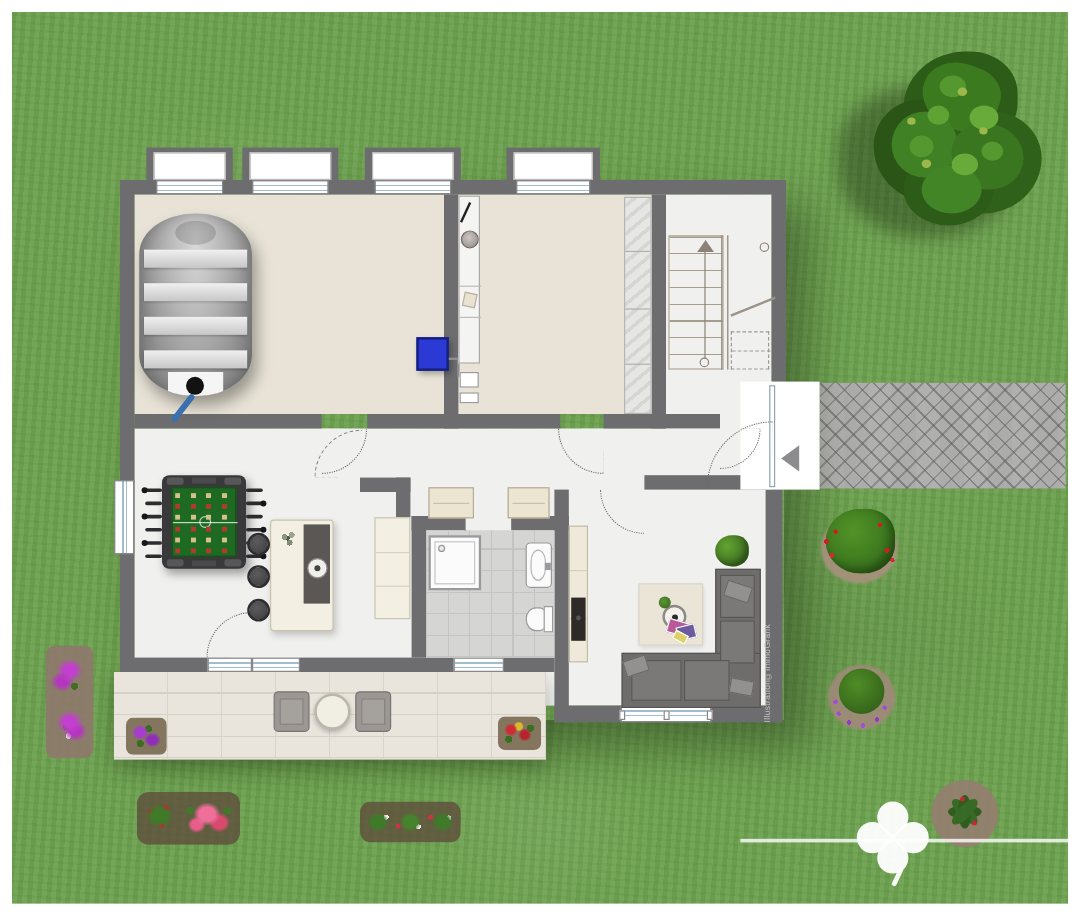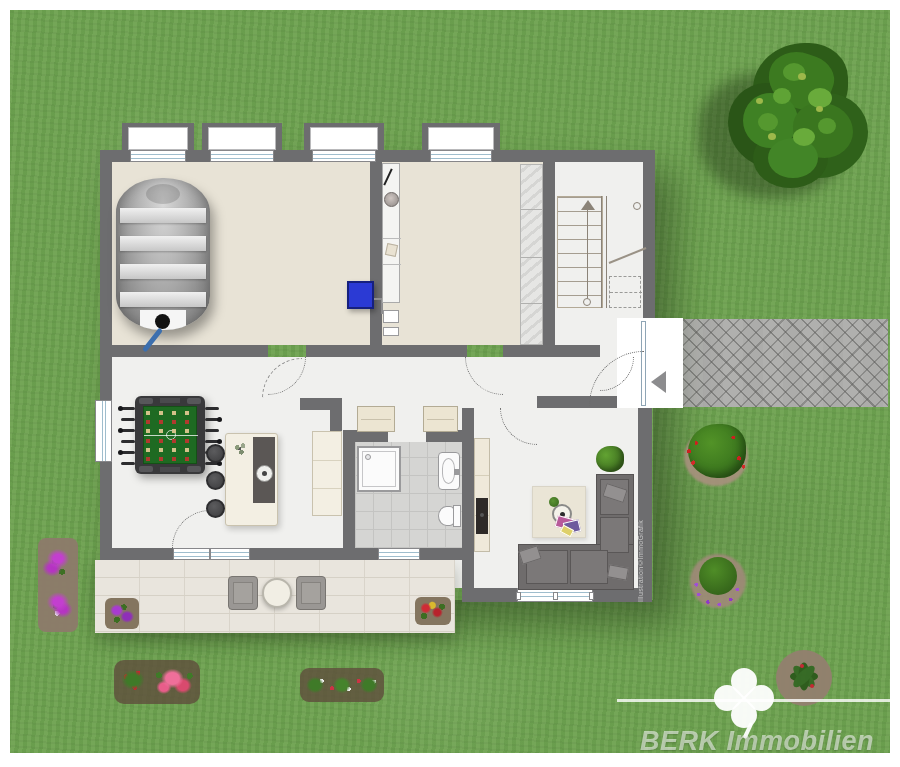--- a/index.html
+++ b/index.html
@@ -393,15 +393,14 @@
   <div class="credit">Illustration©ImmoGrafik</div>
   <div class="disclaimer">nicht maßstäblich</div>
   <div class="abs" style="left:617px;top:699px;width:273px;height:3px;background:rgba(255,255,255,.8);"></div>
   <div class="abs" style="left:712px;top:664px;width:64px;height:76px;">
     <div class="petal" style="left:19px;top:4px;transform:rotate(45deg);"></div>
     <div class="petal" style="left:36px;top:21px;transform:rotate(135deg);"></div>
     <div class="petal" style="left:19px;top:38px;transform:rotate(225deg);"></div>
     <div class="petal" style="left:2px;top:21px;transform:rotate(315deg);"></div>
     <div class="abs" style="left:34px;top:58px;width:4px;height:17px;background:rgba(255,255,255,.95);border-radius:2px;transform:rotate(25deg);"></div>
   </div>
-  <div class="wm-text">BERK Immobilien</div>
 
 </div>
 
 </body></html>

